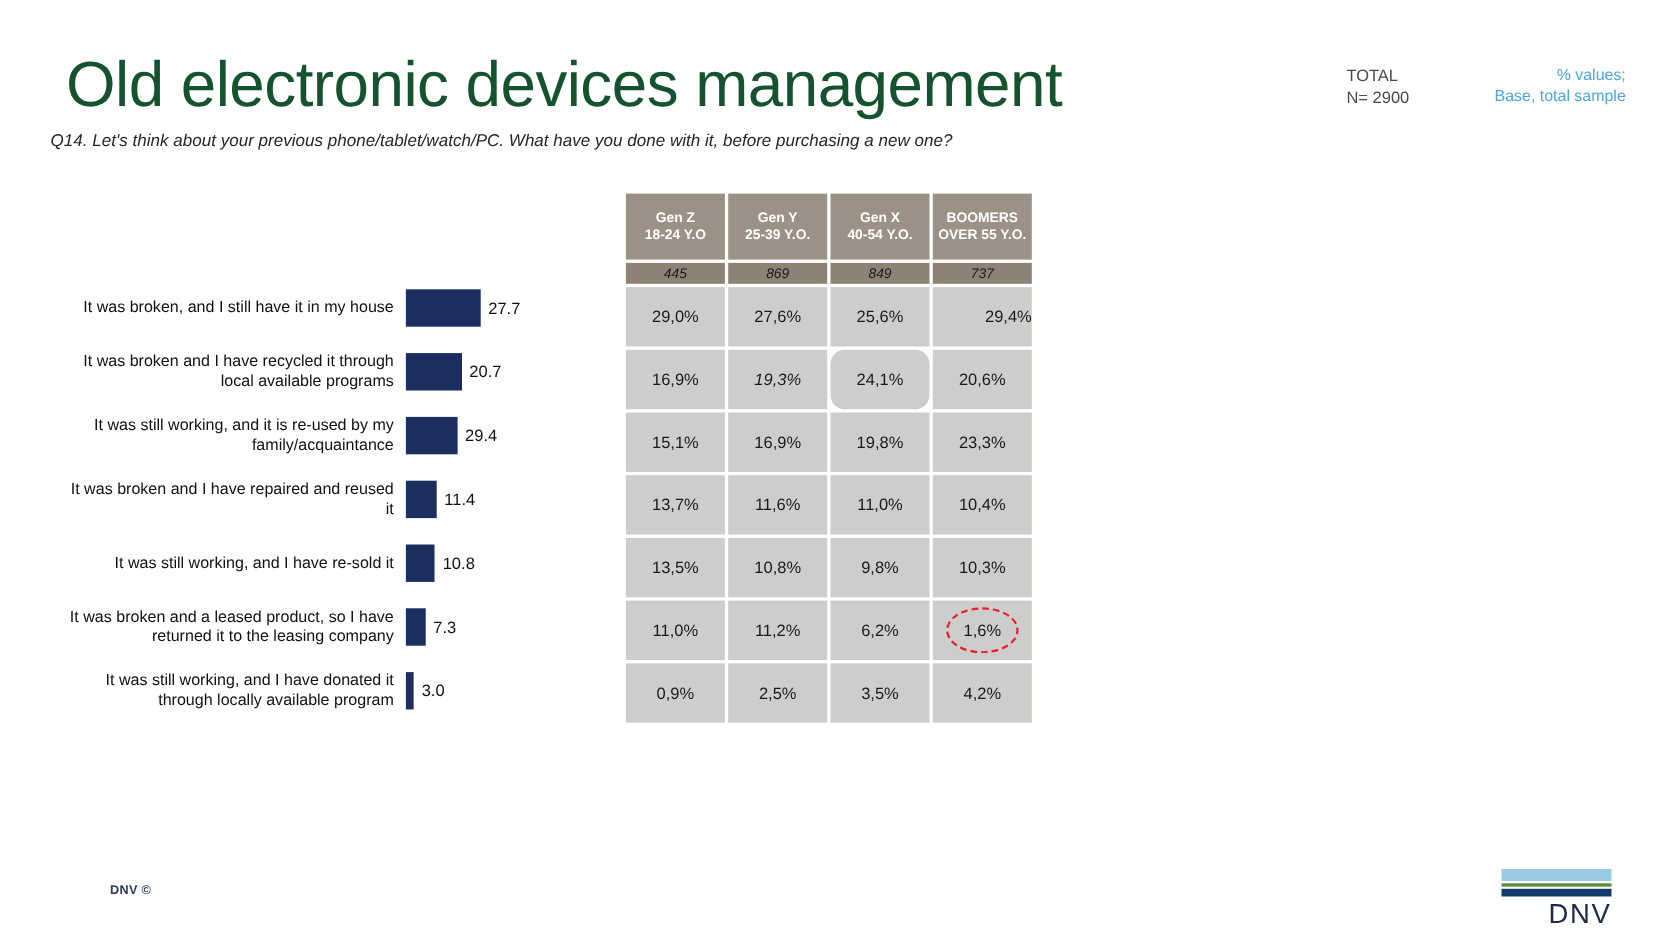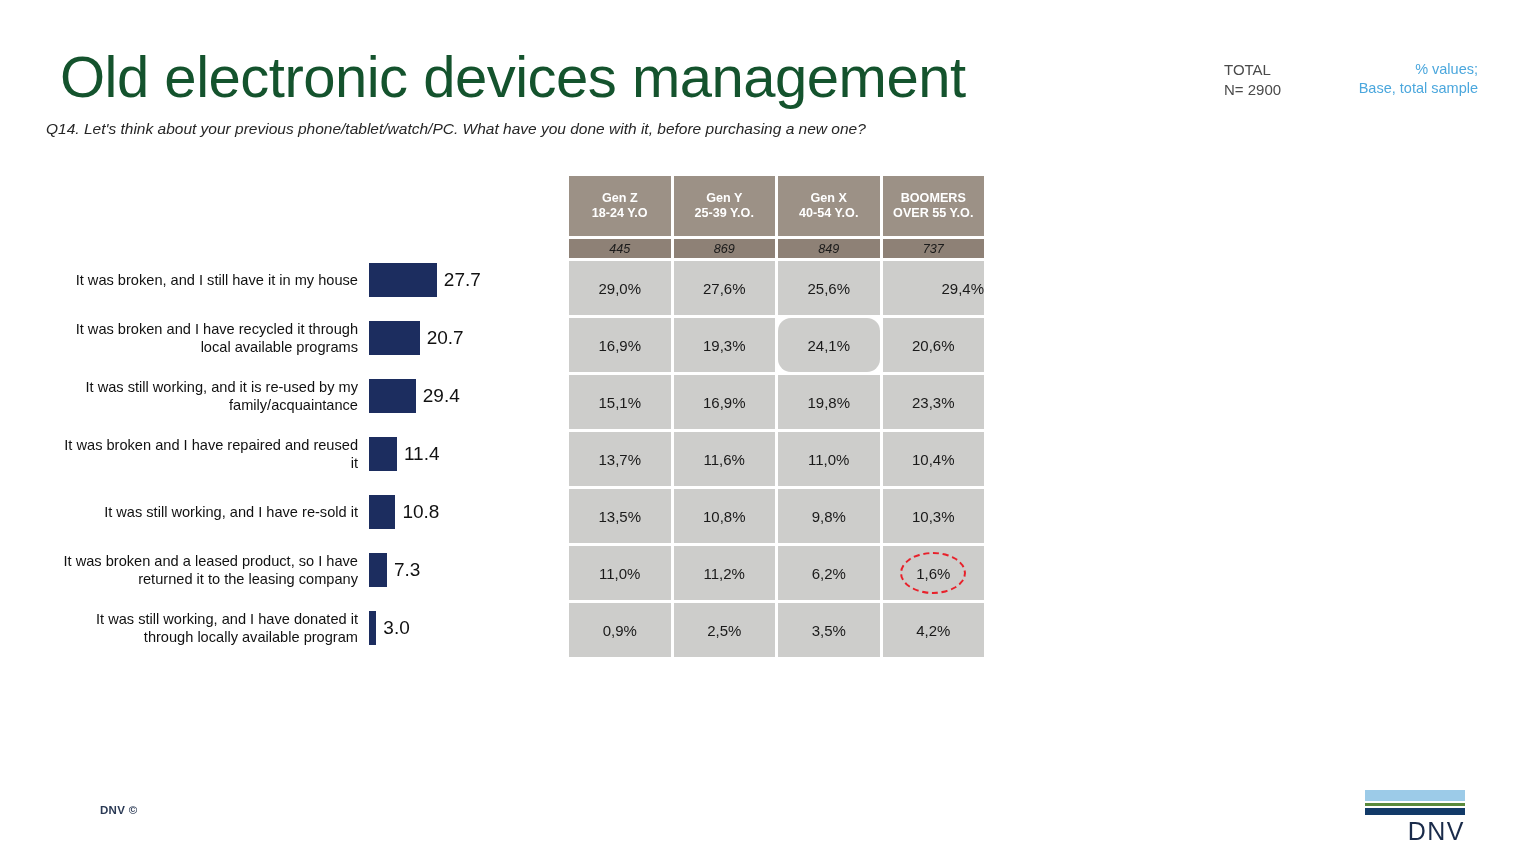--- a/index.html
+++ b/index.html
@@ -87,31 +87,31 @@
     display: flex;
     align-items: center;
   }
   .bar-fill {
     height: 34px;
     background: #1C2D5F;
     display: block;
   }
   .bar-value {
     margin-left: 7px;
-    font-size: 19px;
+    font-size: 15px;
     color: #111111;
     white-space: nowrap;
   }
 
   
   #gen-table {
     position: absolute;
     left: 569px;
     top: 176px;
-    width: 415px;
+    width: 369px;
   }
   .t-row {
     display: flex;
     gap: 3px;
     margin-bottom: 3px;
   }
   .t-cell {
     flex: 1 1 0;
     box-sizing: border-box;
   }
@@ -299,21 +299,21 @@
         <span>25,6%</span>
       </div>
       <div class="t-cell t-data" style="background: rgb(205, 205, 203); justify-content: flex-end;">
         <span>29,4%</span>
       </div>
     </div>
     <div class="t-row">
       <div class="t-cell t-data" style="background: rgb(205, 205, 203);">
         <span>16,9%</span>
       </div>
-      <div class="t-cell t-data" style="background: rgb(205, 205, 203);">
+      <div class="t-cell t-data" style="background: rgb(205, 205, 203); font-style: italic;">
         <span>19,3%</span>
       </div>
       <div class="t-cell t-data" style="background: rgb(205, 205, 203); border-radius: 13px;">
         <span>24,1%</span>
       </div>
       <div class="t-cell t-data" style="background: rgb(205, 205, 203);">
         <span>20,6%</span>
       </div>
     </div>
     <div class="t-row">

